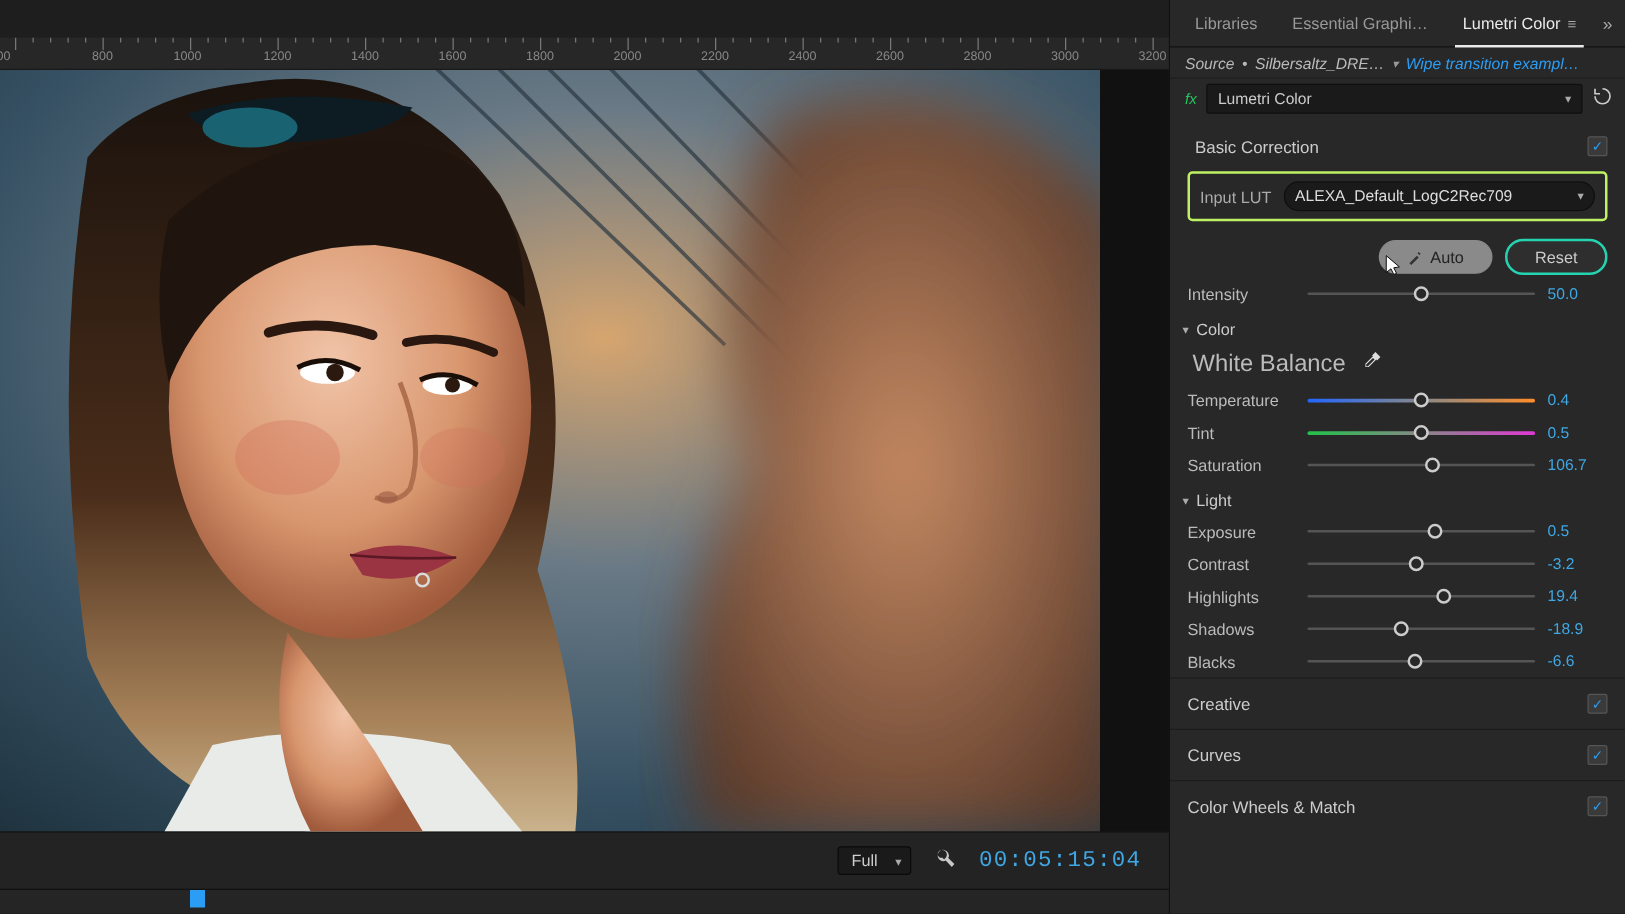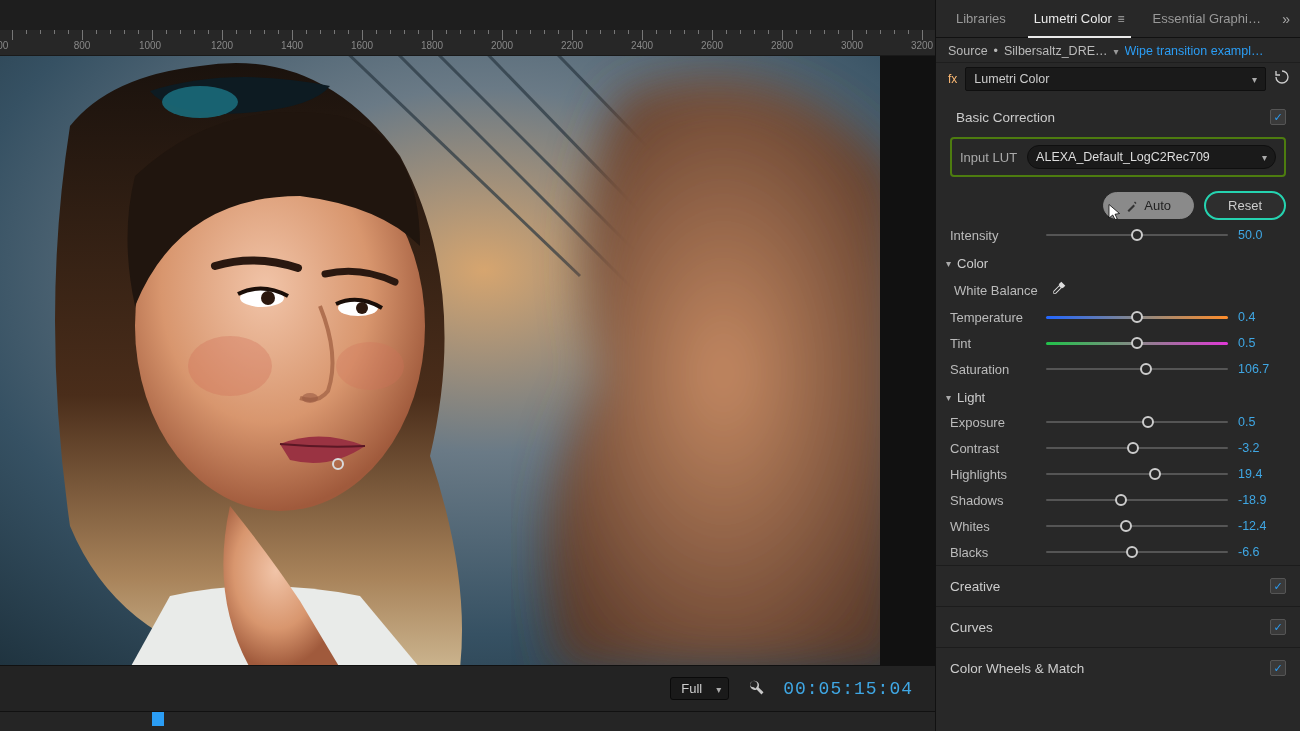--- a/index.html
+++ b/index.html
@@ -21,49 +21,49 @@
   .timecode { font-family: "Courier New", monospace; font-size:18px; color:#3fa7e4; letter-spacing:1px;}
   .timeline-strip { height: 20px; background:#252525; position:relative; border-top:1px solid #111;}
   .playhead { position:absolute; top:0; width:12px; height:14px; background:#2b9df4; left:152px;}
   .tabs { display:flex; align-items:center; border-bottom:1px solid #111; height:38px; padding:0 6px; position:relative;}
   .tab { padding: 0 14px; height:38px; line-height:38px; font-size:13px; color:#999; cursor:pointer; position:relative;}
   .tab.active { color:#eaeaea; }
   .tab.active::after { content:""; position:absolute; left:8px; right:8px; bottom:0; height:2px; background:#eaeaea;}
   .tab.highlight { color:#eaeaea; font-weight:500;}
   .hamburger { margin-left:2px; font-size:12px; color:#aaa;}
   .expand-icon { margin-left:auto; margin-right:4px; color:#aaa; font-size:14px;}
-  .source-row { display:flex; align-items:center; padding: 6px 10px 4px 12px; font-size:12.5px; gap:6px; border-bottom:1px solid #1e1e1e;}
+  .source-row { display:flex; align-items:center; padding: 6px 10px 4px 12px; font-size:12.5px; gap:6px; border-bottom:1px solid #1e1e1e;font-style:italic;}
   .source-row .src { color:#bbb; white-space:nowrap; overflow:hidden; text-overflow:ellipsis; max-width:150px;}
   .source-row .link { color:#2b9df4; white-space:nowrap; overflow:hidden; text-overflow:ellipsis;}
   .source-row .chev { color:#999; font-size:10px;}
   .fx-row { display:flex; align-items:center; padding: 4px 10px 8px 12px; gap:8px;}
-  .fx-row .fx { color:#fdba74; font-size:12px;}
+  .fx-row .fx { font-style:italic; color:#22c55e; font-size:12px;}
   .fx-select { flex:1; background:#1a1a1a; border:1px solid #0f0f0f; color:#ccc; padding:4px 8px; font-size:12.5px; border-radius:2px; display:flex; justify-content:space-between; align-items:center;}
   .reset-spin { color:#ccc; }
   .panel-body { flex:1; overflow-y:auto; padding: 0 0 8px 0;}
   .section-head { display:flex; align-items:center; justify-content:space-between; padding: 10px 14px 8px 14px; font-size:13.5px; color:#ccc; border-top:1px solid #1c1c1c;}
   .section-head:first-child{border-top:none;padding-left:20px;}
   .checkbox { width:16px; height:16px; background:#3a3a3a; border:1px solid #555; border-radius:2px; display:flex; align-items:center; justify-content:center; color:#2b9df4; font-size:11px;}
-  .lut-row { display:flex; align-items:center; gap:10px; margin:4px 14px 10px 14px; border:2px solid #4d7c0f; border-radius:4px; padding:6px 8px;}
+  .lut-row { display:flex; align-items:center; gap:10px; margin:4px 14px 10px 14px; border:2px solid #bef264; border-radius:4px; padding:6px 8px;}
   .lut-row .lbl { font-size:13px; color:#aaa; white-space:nowrap;}
   .lut-row .sel { flex:1; background:#1a1a1a; border:1px solid #0f0f0f; color:#ddd; padding:4px 8px; font-size:12.5px; border-radius:12px; display:flex; justify-content:space-between; align-items:center;}
   .btn-row { display:flex; gap:10px; justify-content:flex-end; padding: 4px 14px 2px 14px; align-items:center; position:relative;}
   .btn { border-radius: 16px; padding: 5px 22px; font-size:13px; cursor:pointer; border:1px solid #777; color:#ccc; background:transparent; display:flex; align-items:center; gap:6px;}
   .btn.auto { background:#8a8a8a; color:#222; border-color:#8a8a8a;}
   .btn.reset { border:2px solid #25d3b0; background:#2e2e2e;}
   .cursor { position:absolute; top:16px; left:170px; pointer-events:none; }
   .slider-row { display:flex; align-items:center; padding: 5px 14px; gap:10px; font-size:13px;}
   .slider-row .lbl { width:86px; color:#bbb;}
   .slider { flex:1; height:16px; position:relative;}
   .slider .track { position:absolute; top:7px; left:0; right:0; height:2px; background:#555; border-radius:1px;}
   .slider .thumb { position:absolute; top:2px; width:12px; height:12px; border:2px solid #ccc; border-radius:50%; background:#282828; transform:translateX(-50%);}
   .slider-row .val { width:48px; text-align:left; color:#3fa7e4; font-size:12.5px;}
   .sub-head { display:flex; align-items:center; gap:6px; padding: 8px 14px 4px 10px; font-size:13px; color:#ccc;}
   .sub-head .arrow { color:#aaa; font-size:10px;}
-  .wb-row { display:flex; align-items:center; gap:12px; padding:6px 14px 4px 18px; font-size:13px; color:#bbb;}
+  .wb-row { display:flex; align-items:flex-end; gap:12px; padding:6px 14px 4px 18px; font-size:19px; color:#bbb;}
   .eyedrop { color:#ddd; }
   .temp-track { position:absolute; top:7px; left:0; right:0; height:3px; background: linear-gradient(to right, #2266ff, #888 50%, #ff8d2a); border-radius:2px;}
   .tint-track { position:absolute; top:7px; left:0; right:0; height:3px; background: linear-gradient(to right, #21c24a, #888 50%, #e038d6); border-radius:2px;}
   .section-row { display:flex; align-items:center; justify-content:space-between; padding: 12px 14px; font-size:13.5px; color:#ccc; border-top:1px solid #1c1c1c; cursor:pointer;}
   .chev-down { font-size:10px; color:#aaa; }
   .right-pane::-webkit-scrollbar, .panel-body::-webkit-scrollbar{width:0;}
 </style>
 </head>
 <body>
 
@@ -243,25 +243,25 @@
     <span class="timecode">00:05:15:04</span>
   </div>
   <div class="timeline-strip">
     <div class="playhead"></div>
   </div>
 </div>
 
 <div class="right-pane">
   <div class="tabs">
     <div class="tab">Libraries</div>
+    <div class="tab">Essential Graphi…</div>
     <div class="tab active highlight">
       <span>Lumetri Color</span>
       <span class="hamburger">≡</span>
     </div>
-    <div class="tab">Essential Graphi…</div>
     <span class="expand-icon">»</span>
   </div>
 
   <div class="source-row">
     <span>Source</span>
     <span>•</span>
     <span class="src">Silbersaltz_DRE…</span>
     <span class="chev">▾</span>
     <span class="link">Wipe transition exampl…</span>
   </div>
@@ -385,28 +385,20 @@
     </div>
     <div class="slider-row">
       <span class="lbl">Shadows</span>
       <div class="slider">
           <div class="track"></div>
           <div class="thumb" style="left:41%"></div>
         </div>
       <span class="val">-18.9</span>
     </div>
     <div class="slider-row">
-      <span class="lbl">Whites</span>
-      <div class="slider">
-          <div class="track"></div>
-          <div class="thumb" style="left:44%"></div>
-        </div>
-      <span class="val">-12.4</span>
-    </div>
-    <div class="slider-row">
       <span class="lbl">Blacks</span>
       <div class="slider">
           <div class="track"></div>
           <div class="thumb" style="left:47%"></div>
         </div>
       <span class="val">-6.6</span>
     </div>
 
     <div class="section-row">
       <span>Creative</span>

